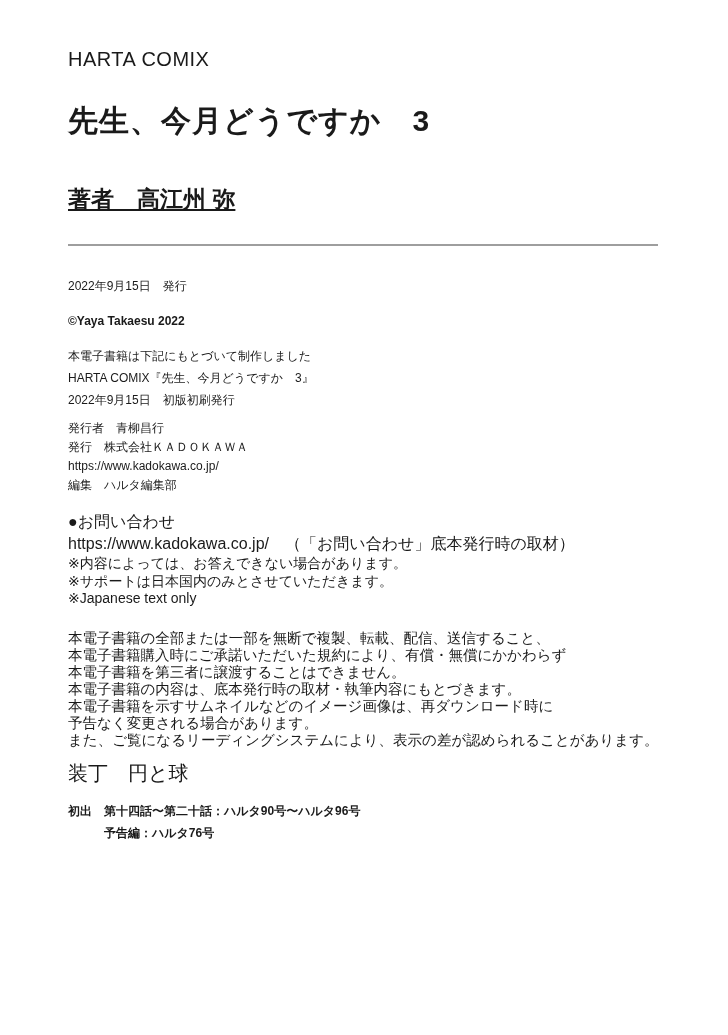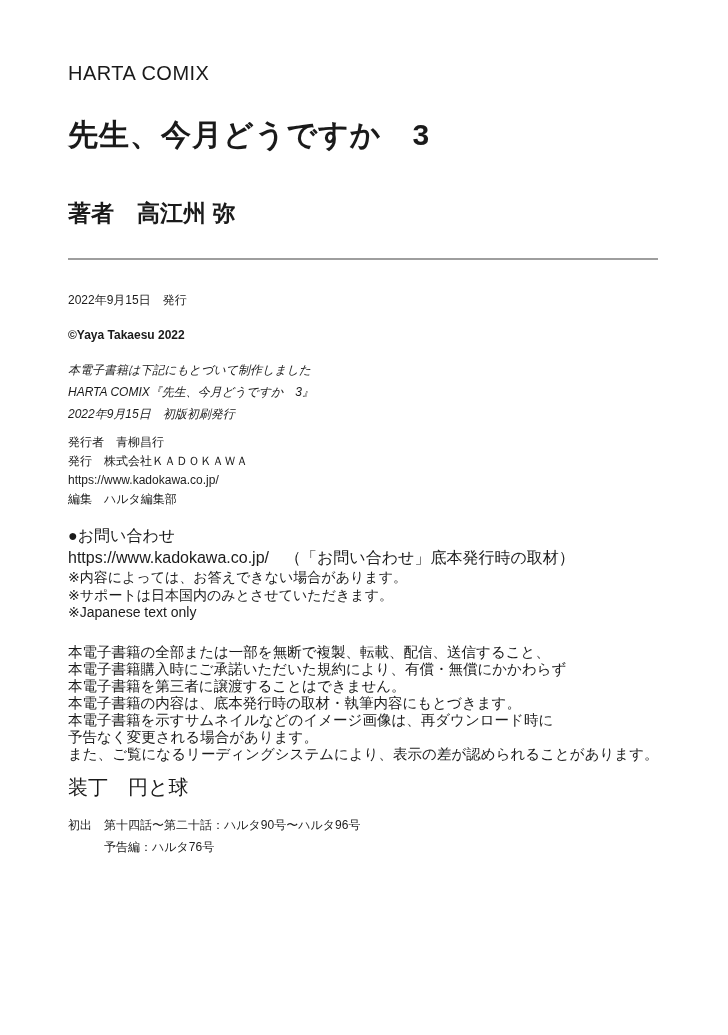--- a/index.html
+++ b/index.html
@@ -8,72 +8,73 @@
     width: 728px;
     height: 1035px;
     background: #ffffff;
     color: #1a1a1a;
     font-family: "Liberation Sans", "DejaVu Sans", sans-serif;
     overflow: hidden;
   }
   .page {
     width: 728px;
     height: 1035px;
-    padding: 62px 70px 0 68px;
+    padding: 48px 70px 0 68px;
   }
   .imprint {
     font-size: 20px;
     font-weight: 500;
     letter-spacing: 0.5px;
     margin: 0 0 30px 0;
   }
   .book-title {
     font-size: 30px;
     font-weight: bold;
     margin: 0 0 42px 0;
     letter-spacing: 1px;
   }
   .author {
     font-size: 23px;
     font-weight: bold;
     margin: 0 0 29px 0;
+    text-decoration: underline;
   }
   .divider {
     border: none;
     border-top: 2px solid #9e9e9e;
     width: 100%;
     margin: 0 0 30px 0;
   }
   .body-line {
     font-size: 12px;
     line-height: 21px;
     margin: 0;
   }
   .copyright { margin-top: 14px; font-weight: bold; }
   .source-block { margin-top: 13px; }
-  .source-block .body-line { line-height: 22px; font-style: italic; }
+  .source-block .body-line { line-height: 22px; }
   .publisher-block { margin-top: 8px; }
   .publisher-block .body-line { line-height: 19px; }
   .contact-block { margin-top: 16px; }
   .contact-heading { font-size: 16px; line-height: 22px; margin: 0; }
   .contact-url { font-size: 16px; line-height: 22px; margin: 0; }
   .note-line {
     font-size: 14px;
     line-height: 17.5px;
     margin: 0;
   }
   .legal-block { margin-top: 22px; }
   .legal-line {
     font-size: 14.5px;
     line-height: 17px;
     margin: 0;
     white-space: nowrap;
   }
   .design-line { margin-top: 14px; font-size: 20px; line-height: 21px; }
-  .firstpub-block { margin-top: 16px; }
+  .firstpub-block { margin-top: 16px; font-weight: bold; }
   .firstpub-block .body-line { line-height: 22px; white-space: pre; }
 </style>
 </head>
 <body>
 
 <div class="page">
 
   <p class="imprint">HARTA COMIX</p>
 
   <h1 class="book-title">先生、今月どうですか　3</h1>

